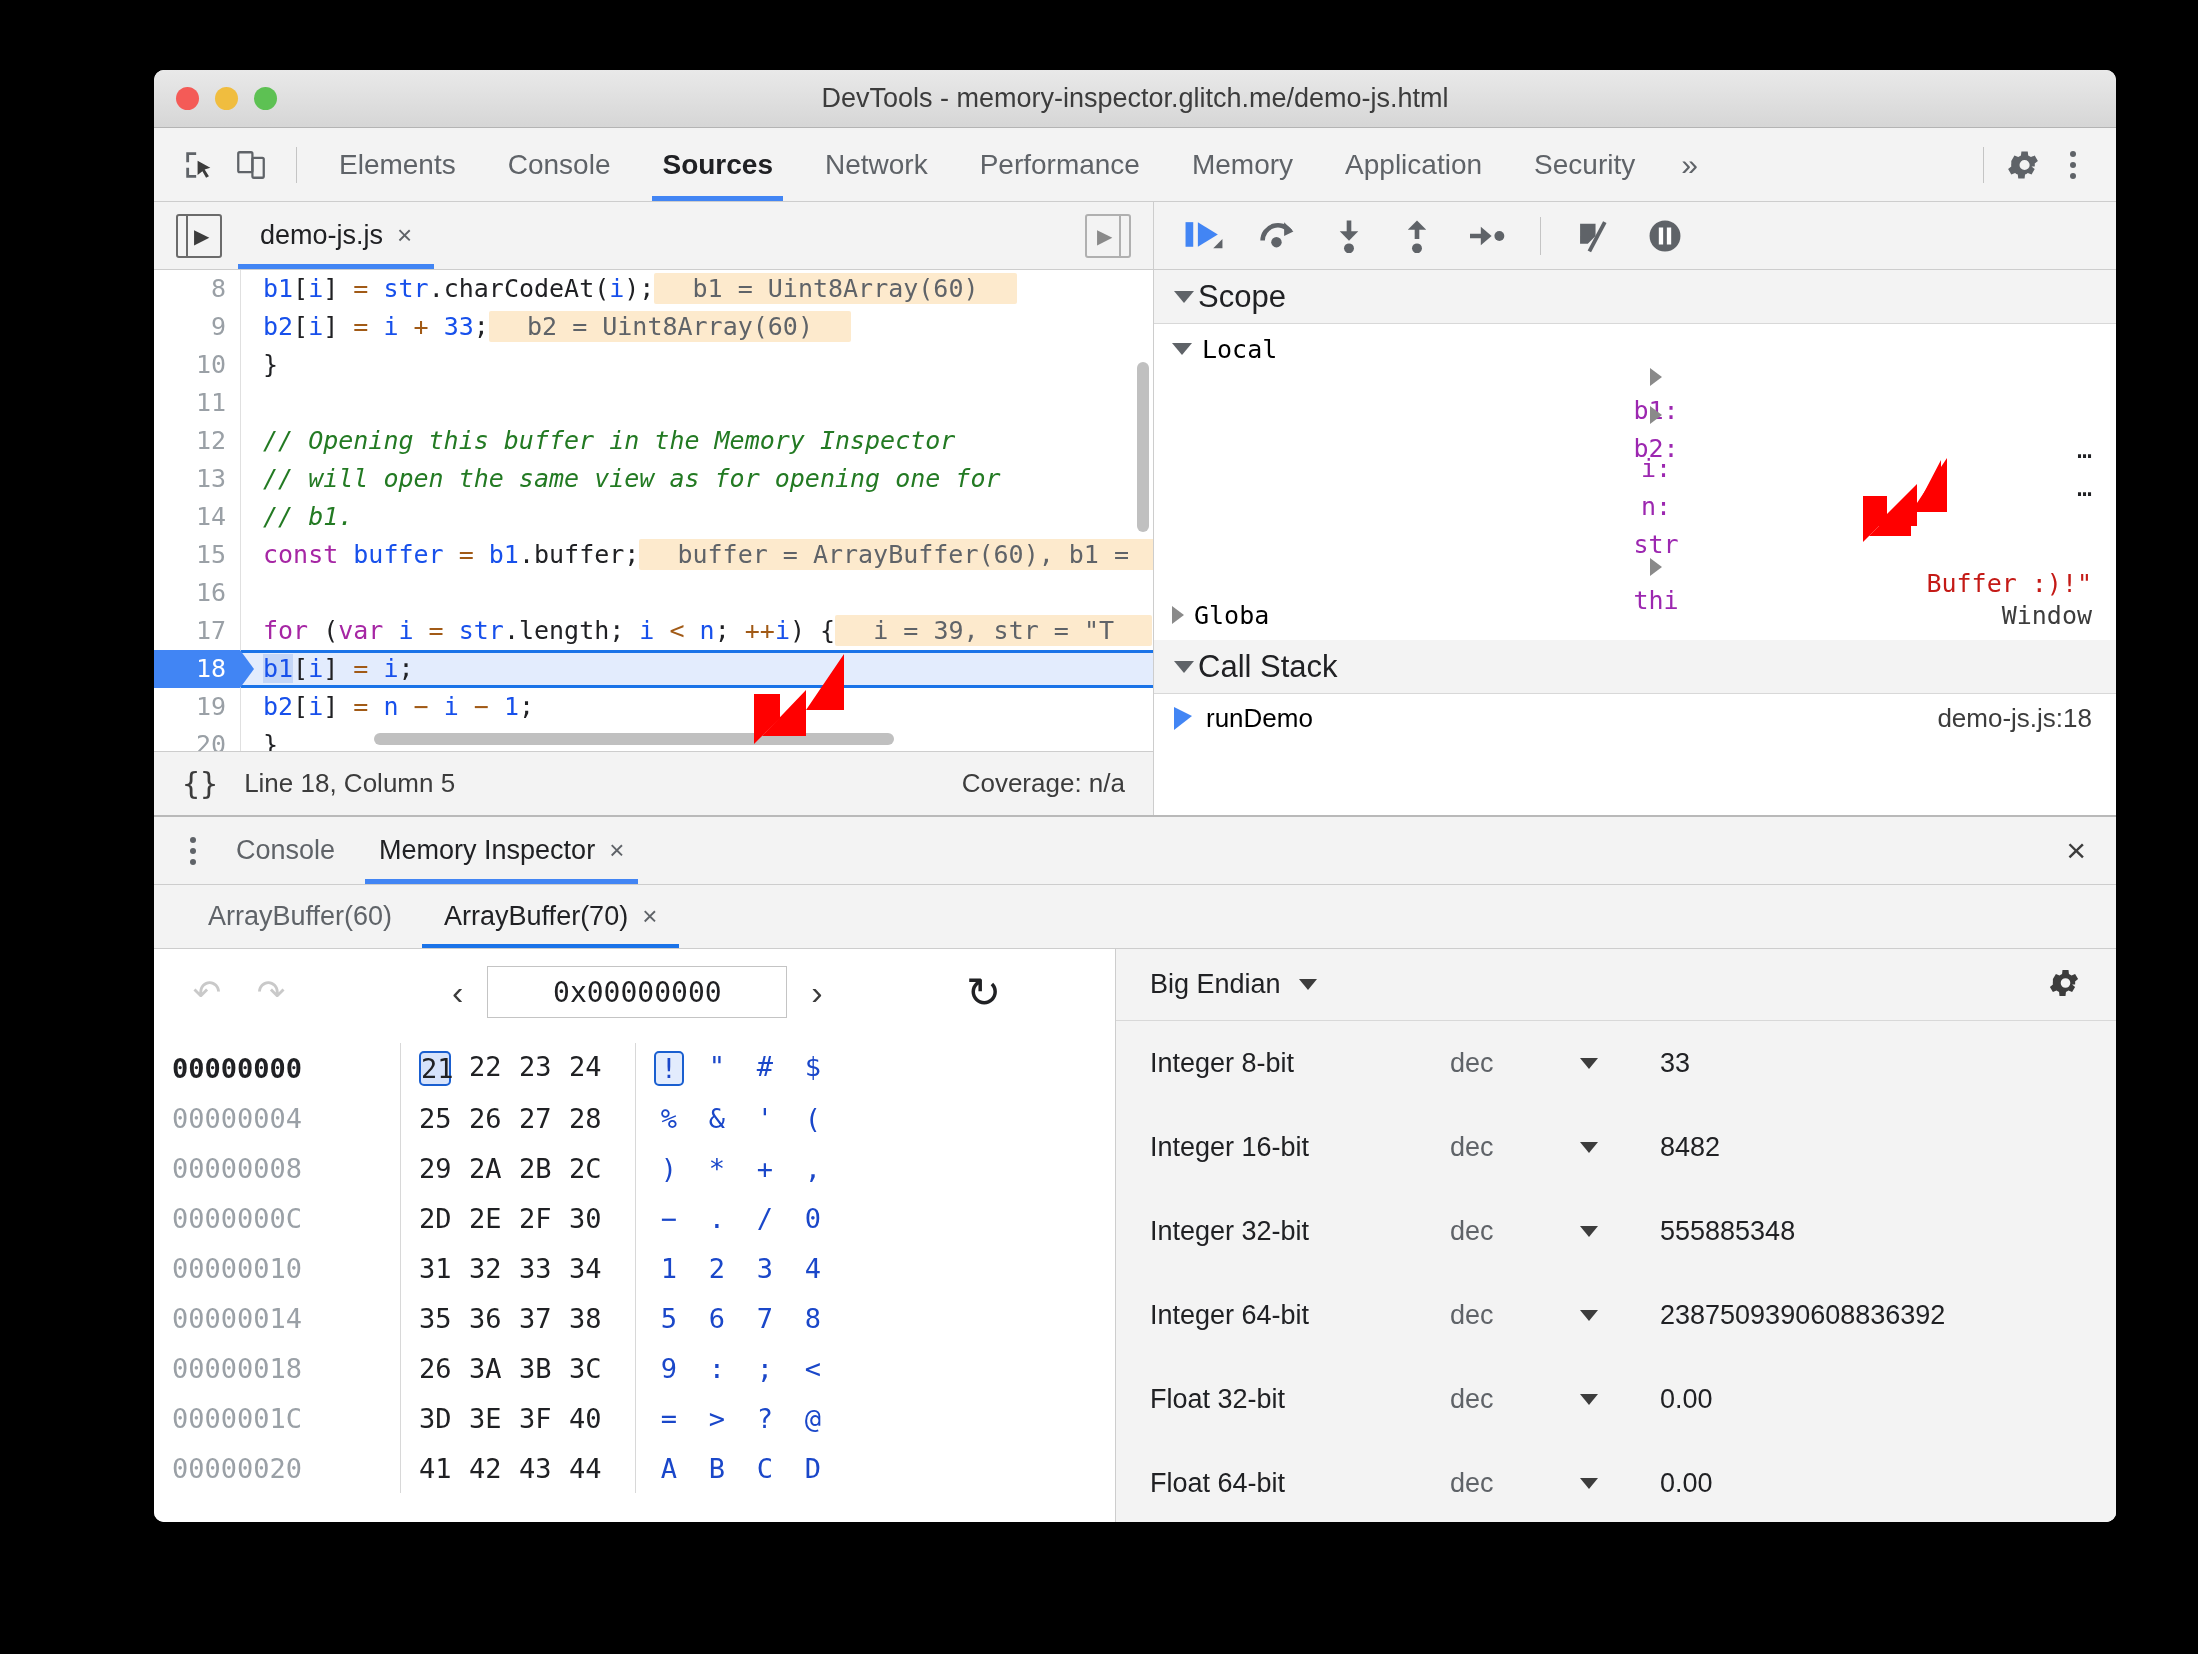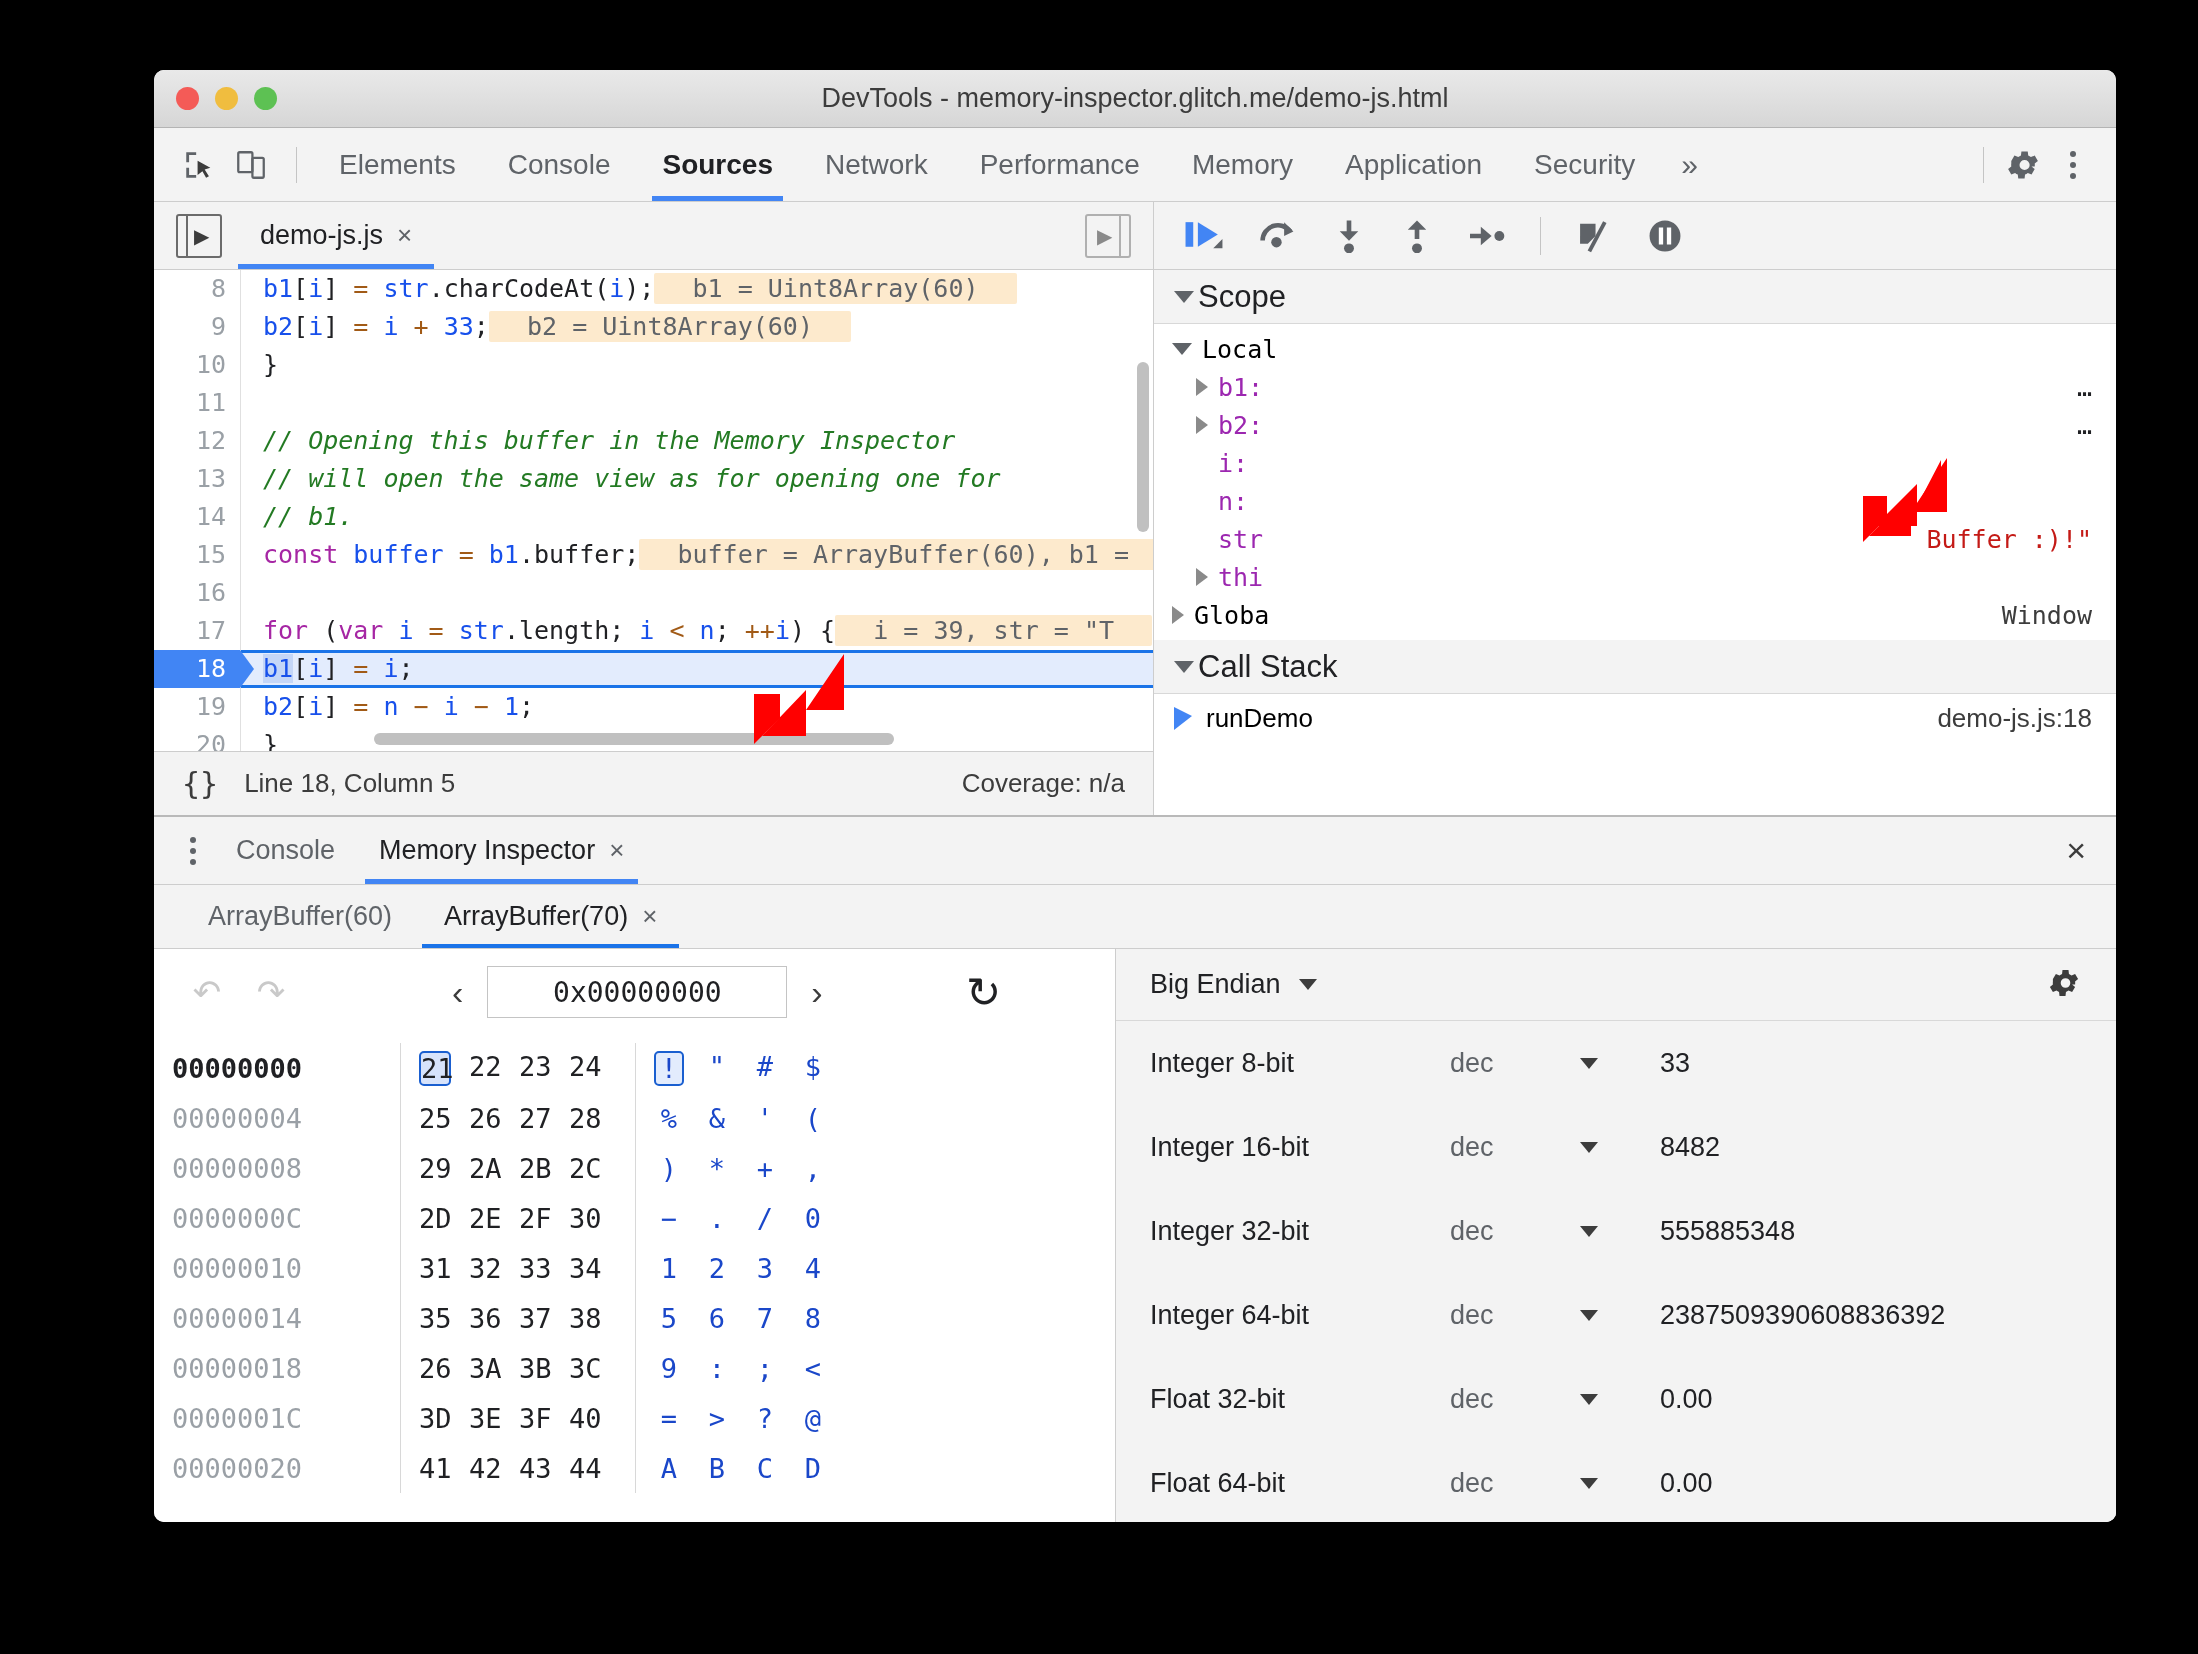--- a/index.html
+++ b/index.html
@@ -183,21 +183,21 @@
   .section-head {
     height: 54px; display: flex; align-items: center; gap: 4px;
     padding: 0 20px; font-size: 31px; color: #202124;
     background: #f3f3f3; border-bottom: 1px solid #d8d8d8;
     cursor: pointer;
   }
   .tri { width:0;height:0;border-left:10px solid transparent;border-right:10px solid transparent;border-top:12px solid #5f6368;}
   .tri-right { width:0;height:0;border-top:9px solid transparent;border-bottom:9px solid transparent;border-left:12px solid #8a8a8a;}
   .scope-body { font-family: "DejaVu Sans Mono", monospace; font-size: 25px; padding: 6px 0; }
   .scope-row { height: 38px; display: flex; align-items: center; gap: 10px; padding-left: 18px; }
-  .scope-row.indent { padding-left: 42px; }
+  .scope-row.indent { padding-left: 42px; flex-direction: column; }
   .sname { color: #9c27b0; }
   .svalue { color: #202124; }
   .svalue.strv { color: #c41a16; }
   .sright { margin-left: auto; padding-right: 24px; color: #3c3c3c;}
   .call-row { height: 48px; display: flex; align-items: center; gap: 14px; padding-left: 20px; font-size: 26px; font-family:"Liberation Sans", sans-serif;}
   .cs-arrow { width: 0; height: 0; border-left: 18px solid #4285f4; border-top: 9px solid transparent; border-bottom: 14px solid transparent;}
 
   
   .drawer { flex: 1 1 auto; display: flex; flex-direction: column; border-top: 2px solid #b9b9b9; background: #fff;}
   .drawer-tabbar {

